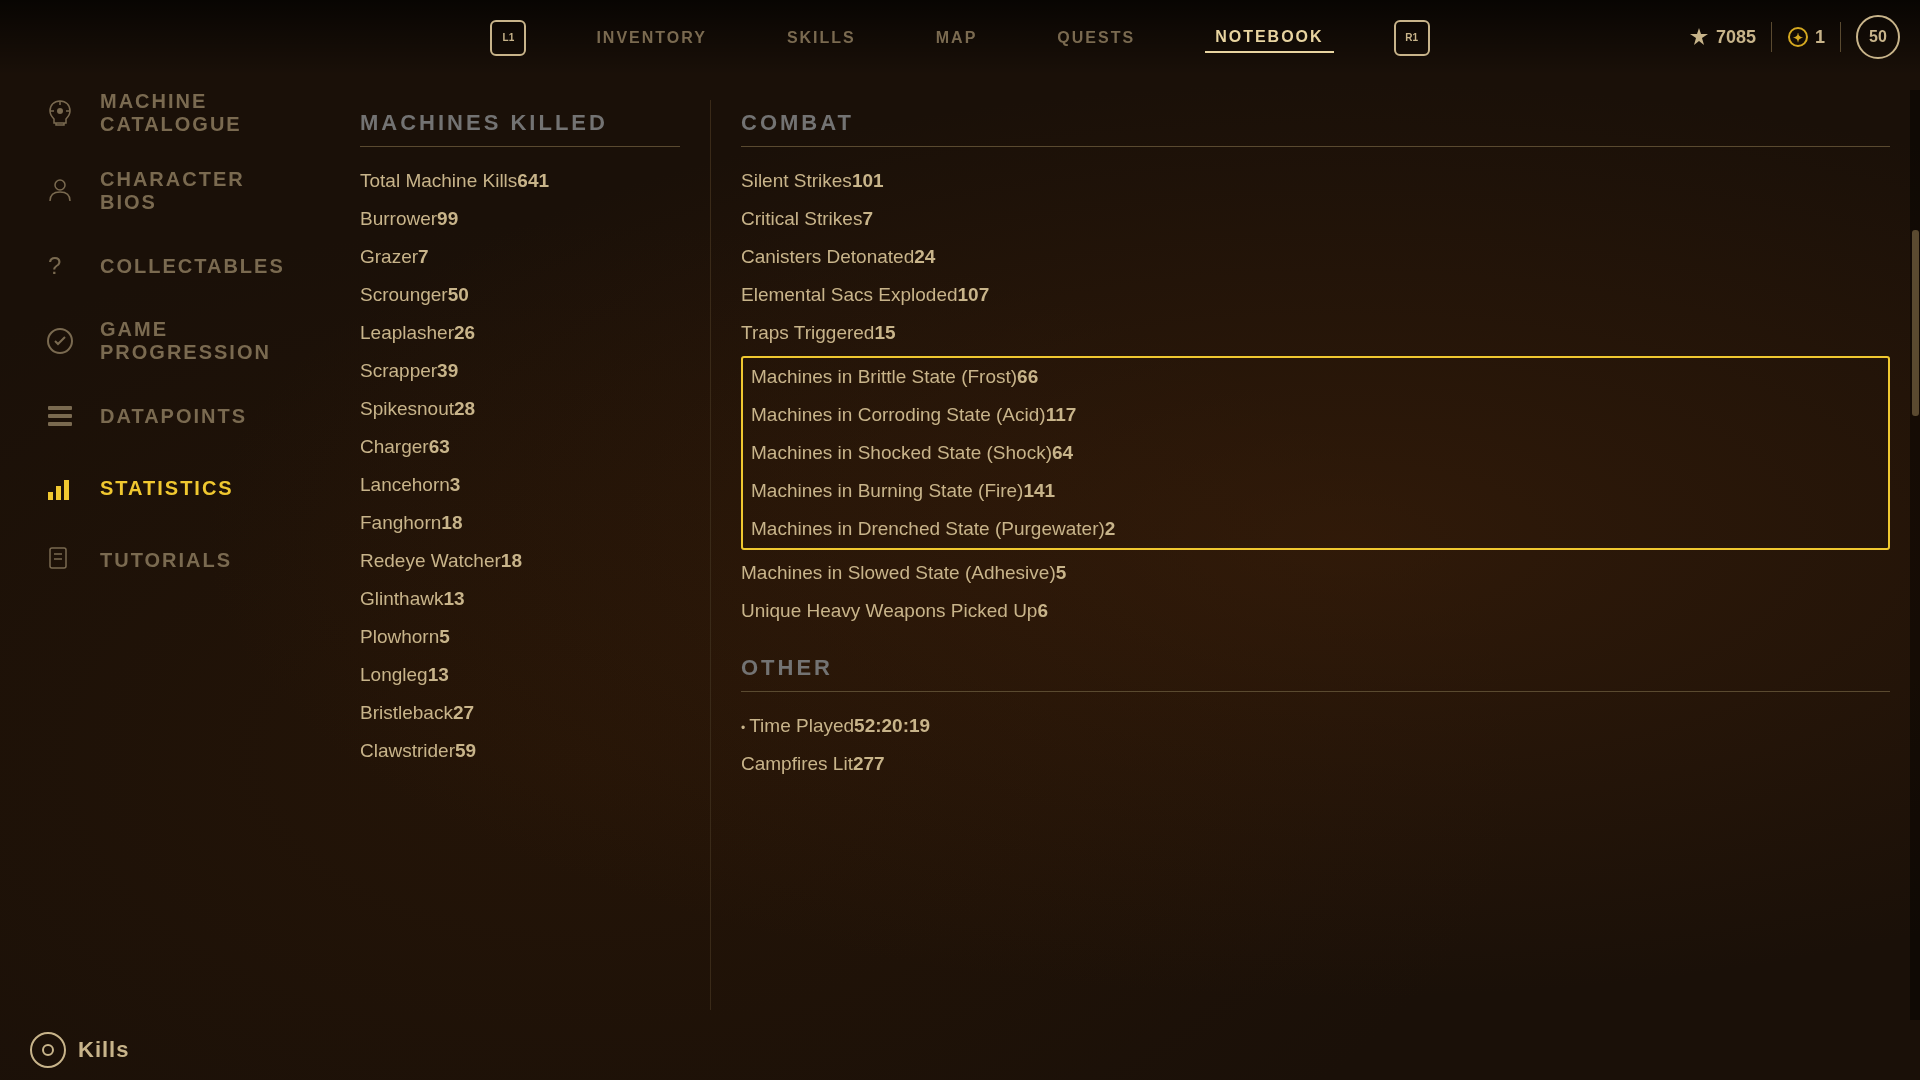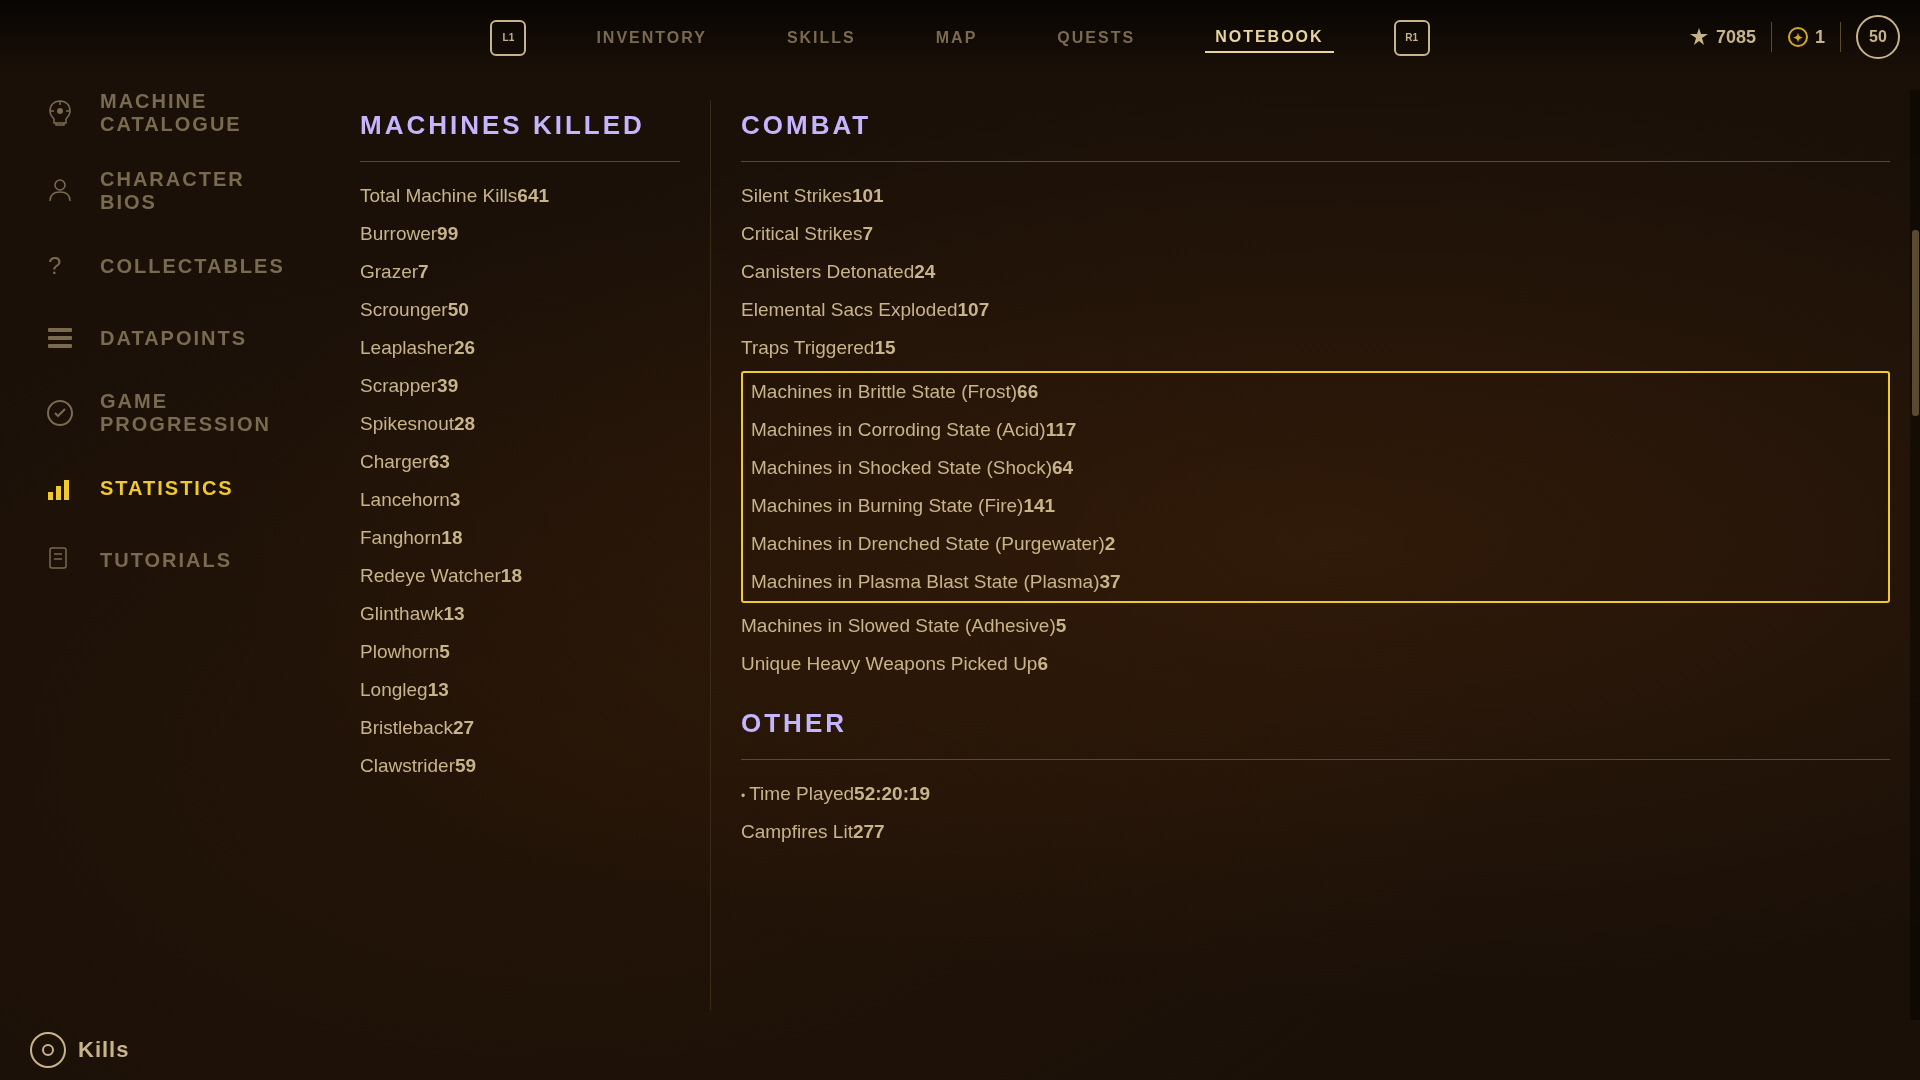--- a/index.html
+++ b/index.html
@@ -175,26 +175,26 @@
     
     .stats-panel-left {
       width: 380px;
       padding: 20px 30px;
       overflow-y: auto;
     }
 
     .stats-panel-left::-webkit-scrollbar { display: none; }
 
     .stats-section-title {
-      font-size: 26px;
+      font-size: 22px;
       font-weight: 700;
       letter-spacing: 3px;
-      color: #c4b5fd;
+      color: #737373;
       text-transform: uppercase;
-      padding-bottom: 20px;
+      padding-bottom: 10px;
       border-bottom: 1px solid #5a4a30;
       margin-bottom: 15px;
     }
 
     .stat-row {
       display: flex;
       align-items: center;
       padding: 8px 0;
       font-size: 19px;
       color: #c8b48a;
@@ -356,36 +356,36 @@
       <svg viewBox="0 0 32 32">
           <text x="4" y="24" font-size="24" fill="#7a6a50">?</text>
         </svg>
     </div>
     <div class="label">COLLECTABLES</div>
   </div>
 
   <div class="sidebar-item">
     <div class="icon">
       <svg viewBox="0 0 32 32">
+          <circle cx="16" cy="16" r="12" fill="none" stroke="#7a6a50" stroke-width="2"></circle>
+          <polyline points="11,16 14,19 21,12" fill="none" stroke="#7a6a50" stroke-width="2"></polyline>
+        </svg>
+    </div>
+    <div class="label">GAME PROGRESSION</div>
+  </div>
+
+  <div class="sidebar-item">
+    <div class="icon">
+      <svg viewBox="0 0 32 32">
           <rect x="4" y="6" width="24" height="4" fill="#7a6a50" rx="1"></rect>
           <rect x="4" y="14" width="24" height="4" fill="#7a6a50" rx="1"></rect>
           <rect x="4" y="22" width="24" height="4" fill="#7a6a50" rx="1"></rect>
         </svg>
     </div>
     <div class="label">DATAPOINTS</div>
-  </div>
-
-  <div class="sidebar-item">
-    <div class="icon">
-      <svg viewBox="0 0 32 32">
-          <circle cx="16" cy="16" r="12" fill="none" stroke="#7a6a50" stroke-width="2"></circle>
-          <polyline points="11,16 14,19 21,12" fill="none" stroke="#7a6a50" stroke-width="2"></polyline>
-        </svg>
-    </div>
-    <div class="label">GAME PROGRESSION</div>
   </div>
 
   <div class="sidebar-item active">
     <div class="icon">
       <svg viewBox="0 0 32 32" fill="#f0c830">
           <rect x="4" y="20" width="5" height="8"></rect>
           <rect x="12" y="14" width="5" height="14"></rect>
           <rect x="20" y="8" width="5" height="20"></rect>
         </svg>
     </div>
@@ -516,24 +516,20 @@
         <span class="stat-value">64</span>
       </div>
       <div class="stat-row" style="padding: 8px 8px;">
         <span class="stat-name">Machines in Burning State (Fire)</span>
         <span class="stat-value">141</span>
       </div>
       <div class="stat-row" style="padding: 8px 8px;">
         <span class="stat-name">Machines in Drenched State (Purgewater)</span>
         <span class="stat-value">2</span>
       </div>
-      <div class="stat-row" style="padding: 8px 8px;">
-        <span class="stat-name">Machines in Plasma Blast State (Plasma)</span>
-        <span class="stat-value">37</span>
-      </div>
     </div>
 
     <div class="stat-row">
       <span class="stat-name">Machines in Slowed State (Adhesive)</span>
       <span class="stat-value">5</span>
     </div>
     <div class="stat-row">
       <span class="stat-name">Unique Heavy Weapons Picked Up</span>
       <span class="stat-value">6</span>
     </div>

